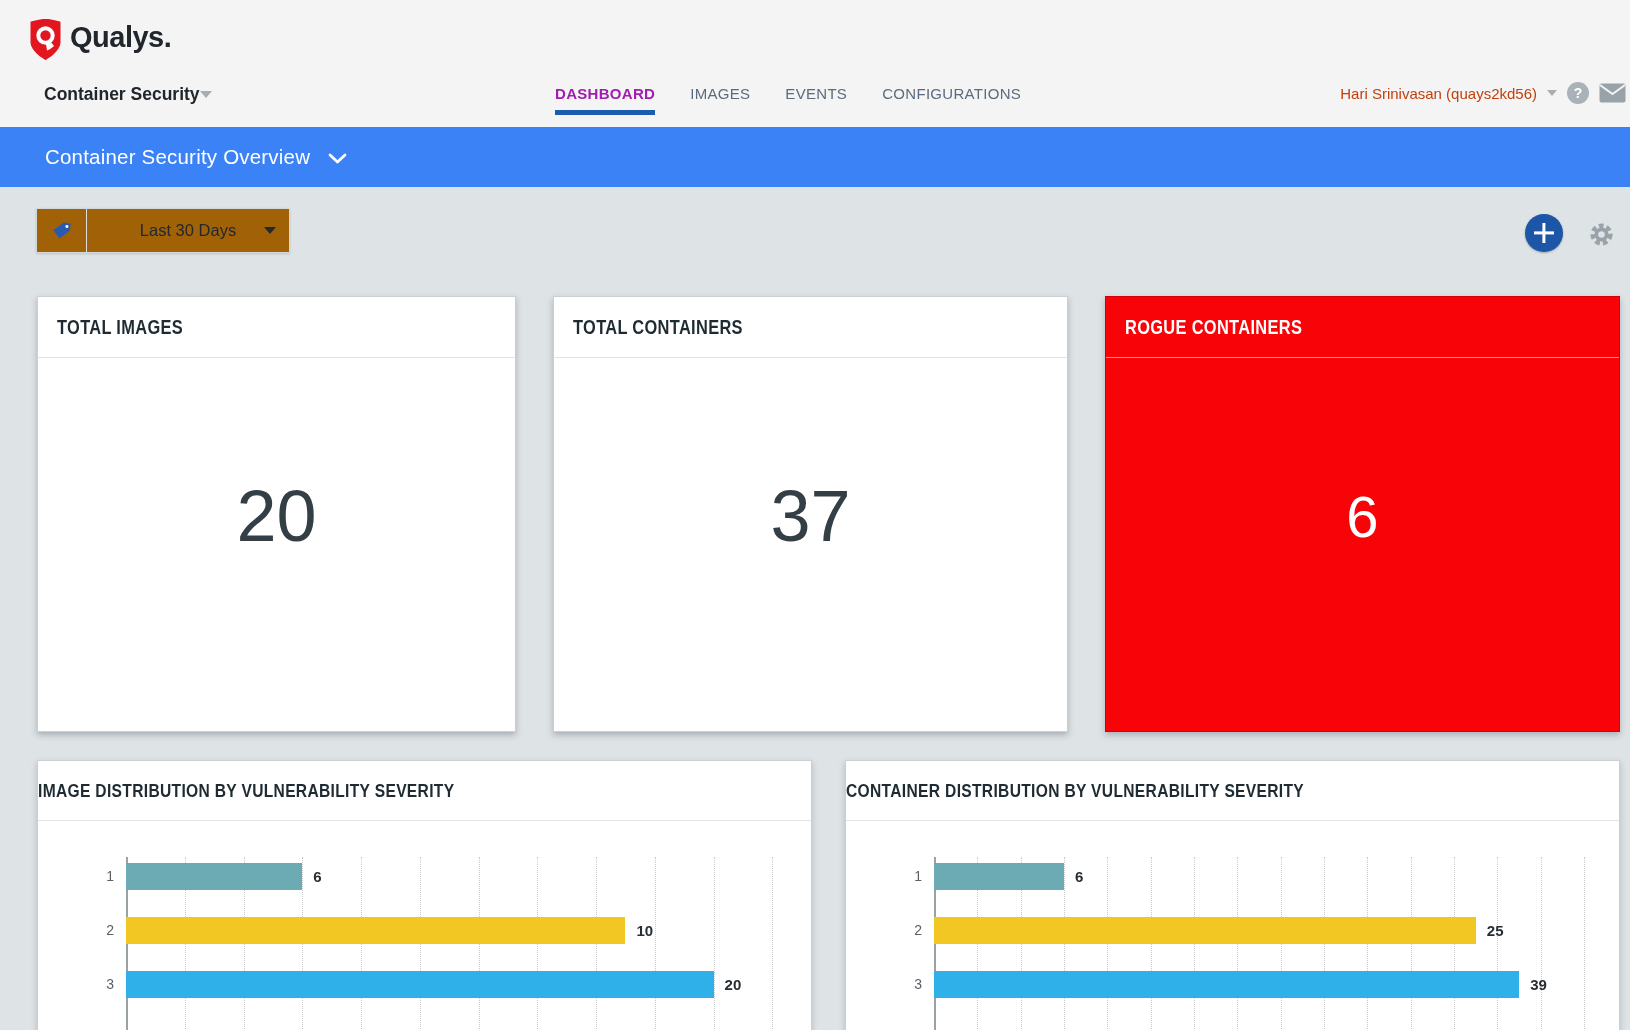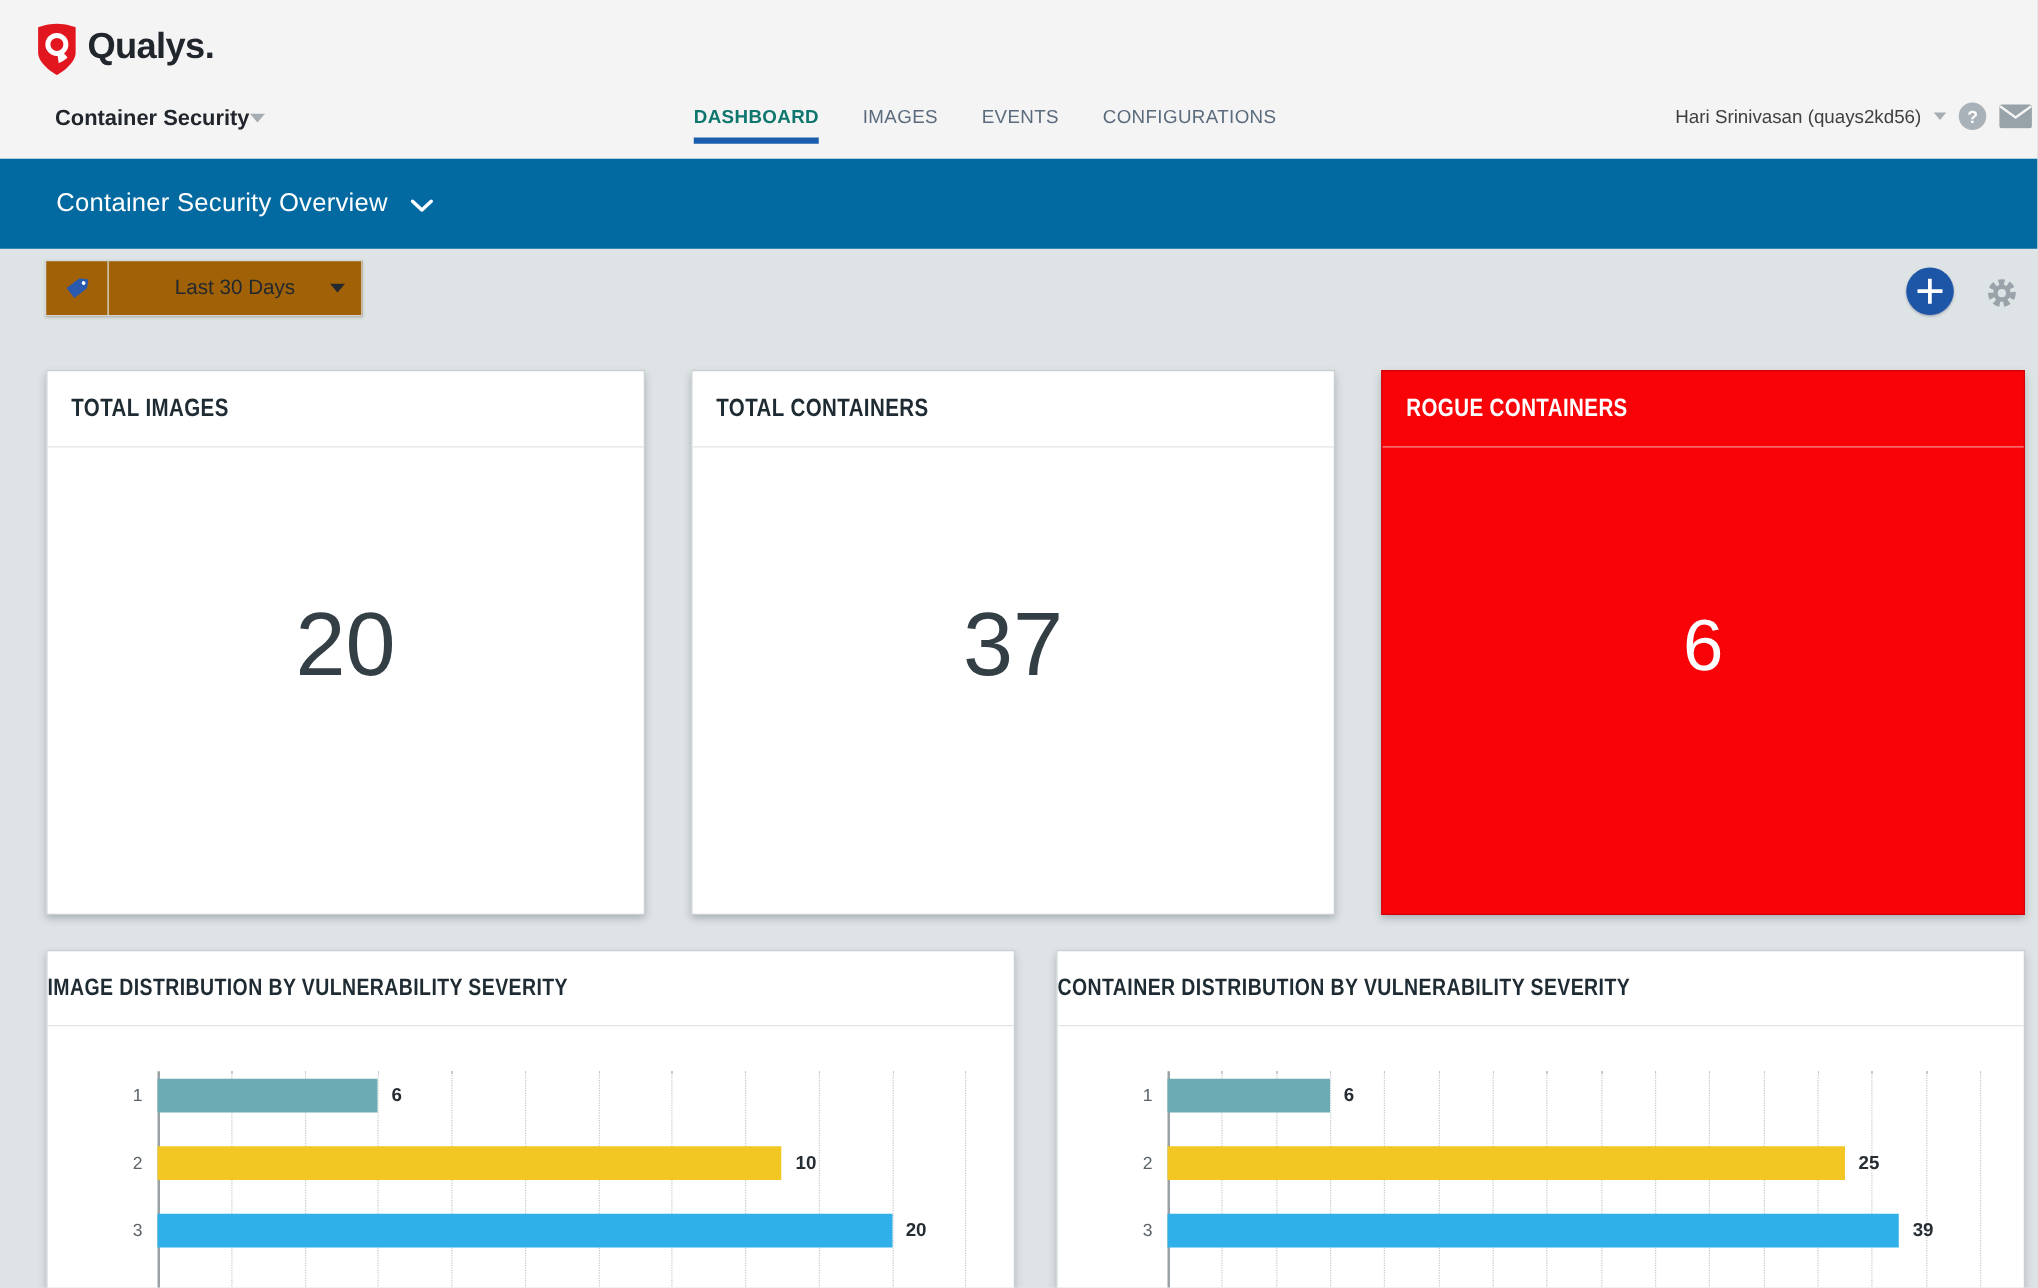--- a/index.html
+++ b/index.html
@@ -14,28 +14,28 @@
   
   .header{position:absolute;left:0;top:0;width:1630px;height:127px;background:#f4f4f4;}
   .logo{position:absolute;left:29px;top:18px;width:33px;height:43px;}
   .brand{position:absolute;left:70px;top:21px;font-size:29px;font-weight:600;color:#20262c;letter-spacing:-0.5px;}
   .product{position:absolute;left:44px;top:84px;display:flex;align-items:center;}
   .product-label{font-size:17.5px;font-weight:700;color:#20262c;}
   .caret{width:0;height:0;border-left:6px solid transparent;border-right:6px solid transparent;border-top:7px solid #a6adb3;}
   .caret.small{border-left-width:5px;border-right-width:5px;border-top-width:6px;}
   .nav{position:absolute;left:555px;top:85px;display:flex;gap:35px;}
   .nav-item{position:relative;font-size:15px;letter-spacing:.3px;color:#5b6b7e;cursor:pointer;}
-  .nav-item.active{color:#0f766e;font-weight:700;}
+  .nav-item.active{color:#a21caf;font-weight:700;}
   .nav-item.active::after{content:"";position:absolute;left:0;right:0;bottom:-13px;height:5px;background:#1a5dad;}
   .user-area{position:absolute;right:4px;top:82px;display:flex;align-items:center;gap:10px;}
-  .user-label{font-size:15px;color:#404040;text-align:center;}
+  .user-label{font-size:15px;color:#c2410c;text-align:center;}
   .help-icon{width:22px;height:22px;border-radius:50%;background:#a9b2b8;color:#fff;font-size:14px;font-weight:700;
              display:flex;align-items:center;justify-content:center;}
   
-  .subheader{position:absolute;left:0;top:127px;width:1630px;height:72px;background:#0369a1;display:flex;align-items:center;}
+  .subheader{position:absolute;left:0;top:127px;width:1630px;height:60px;background:#3b82f6;display:flex;align-items:center;}
   .subheader-title{color:#fff;font-size:20.5px;margin-left:45px;letter-spacing:.2px;}
   .subheader .chev{margin-left:18px;margin-top:3px;}
 
   
   .filterbox{position:absolute;left:36px;top:208px;width:254px;height:45px;background:#a16207;
              border:1px solid #d3d8db;box-shadow:0 1px 2px rgba(40,50,60,.18);display:flex;box-sizing:border-box;}
   .tag-cell{width:49px;border-right:1px solid #dcdfe2;display:flex;align-items:center;justify-content:center;cursor:pointer;}
   .range-cell{flex:1;display:flex;align-items:center;justify-content:center;position:relative;cursor:pointer;}
   .range-label{font-size:16.5px;color:#23282d;}
   .range-cell .caret.dark{position:absolute;right:13px;border-top-color:#24292e;}

